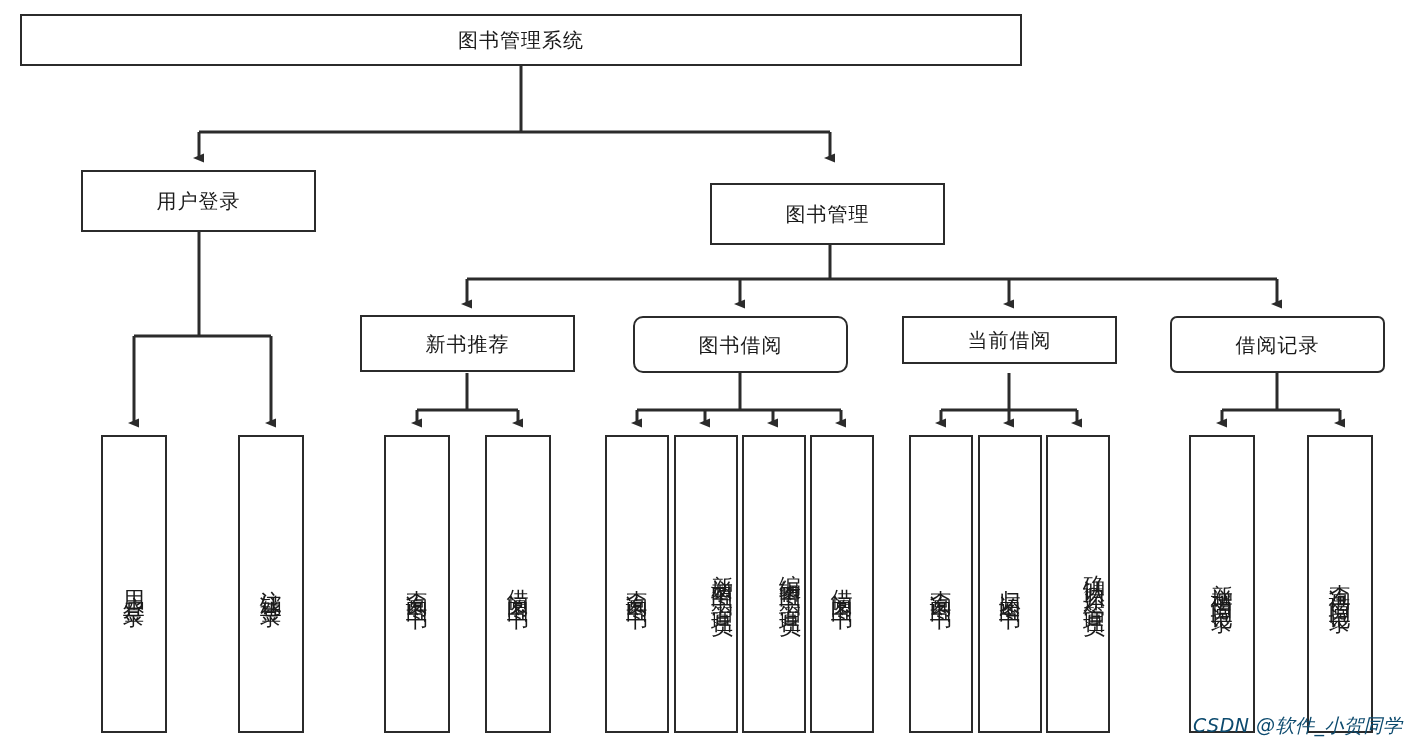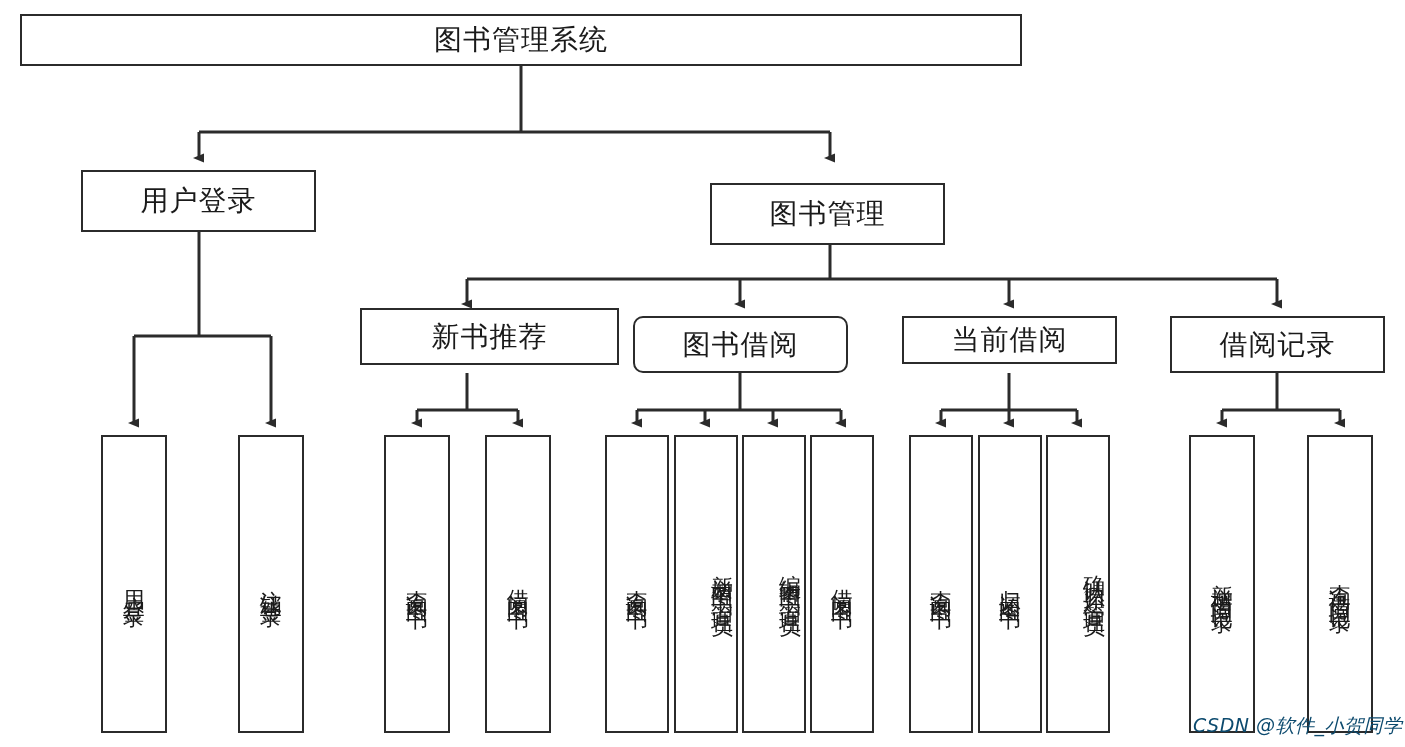--- a/index.html
+++ b/index.html
@@ -28,21 +28,21 @@
     position: absolute;
     box-sizing: border-box;
     border: 2.5px solid #2b2b2b;
     background: #ffffff;
     display: flex;
     align-items: center;
     justify-content: center;
     color: #1a1a1a;
   }
   .node.horiz {
-    font-size: 28px;
+    font-size: 20px;
     letter-spacing: 1px;
     line-height: 1.2;
   }
   .node.vert {
     writing-mode: vertical-rl;
     text-orientation: upright;
     font-size: 22px;
     letter-spacing: 6px;
     line-height: 1.25;
     padding-top: 6px;
@@ -125,30 +125,30 @@
     <span class="label">图书管理系统</span>
   </div>
 
   <div class="node horiz" style="left:81px; top:170px; width:235px; height:62px;">
     <span class="label">用户登录</span>
   </div>
   <div class="node horiz" style="left:710px; top:170px; width:235px; height:62px;margin-top:13px;">
     <span class="label">图书管理</span>
   </div>
 
-  <div class="node horiz" style="left:360px; top:308px; width:259px; height:57px;text-align:right;">
+  <div class="node horiz" style="left:360px; top:315px; width:215px; height:57px;text-align:right;">
     <span class="label">新书推荐</span>
   </div>
   <div class="node horiz" style="left:633px; top:316px; width:215px; height:57px;border-radius:10px;">
     <span class="label">图书借阅</span>
   </div>
   <div class="node horiz" style="left:902px; top:316px; width:215px; height:48px;">
     <span class="label">当前借阅</span>
   </div>
-  <div class="node horiz" style="left:1170px; top:316px; width:215px; height:57px;">
+  <div class="node horiz" style="left:1170px; top:316px; width:215px; height:57px;border-radius:7px;">
     <span class="label">借阅记录</span>
   </div>
 
   <div class="node vert mid" style="left:101px; top:435px; width:66px; height:298px;">
     <span class="label">用户登录</span>
   </div>
   <div class="node vert mid" style="left:238px; top:435px; width:66px; height:298px;">
     <span class="label">注销登录</span>
   </div>
 

